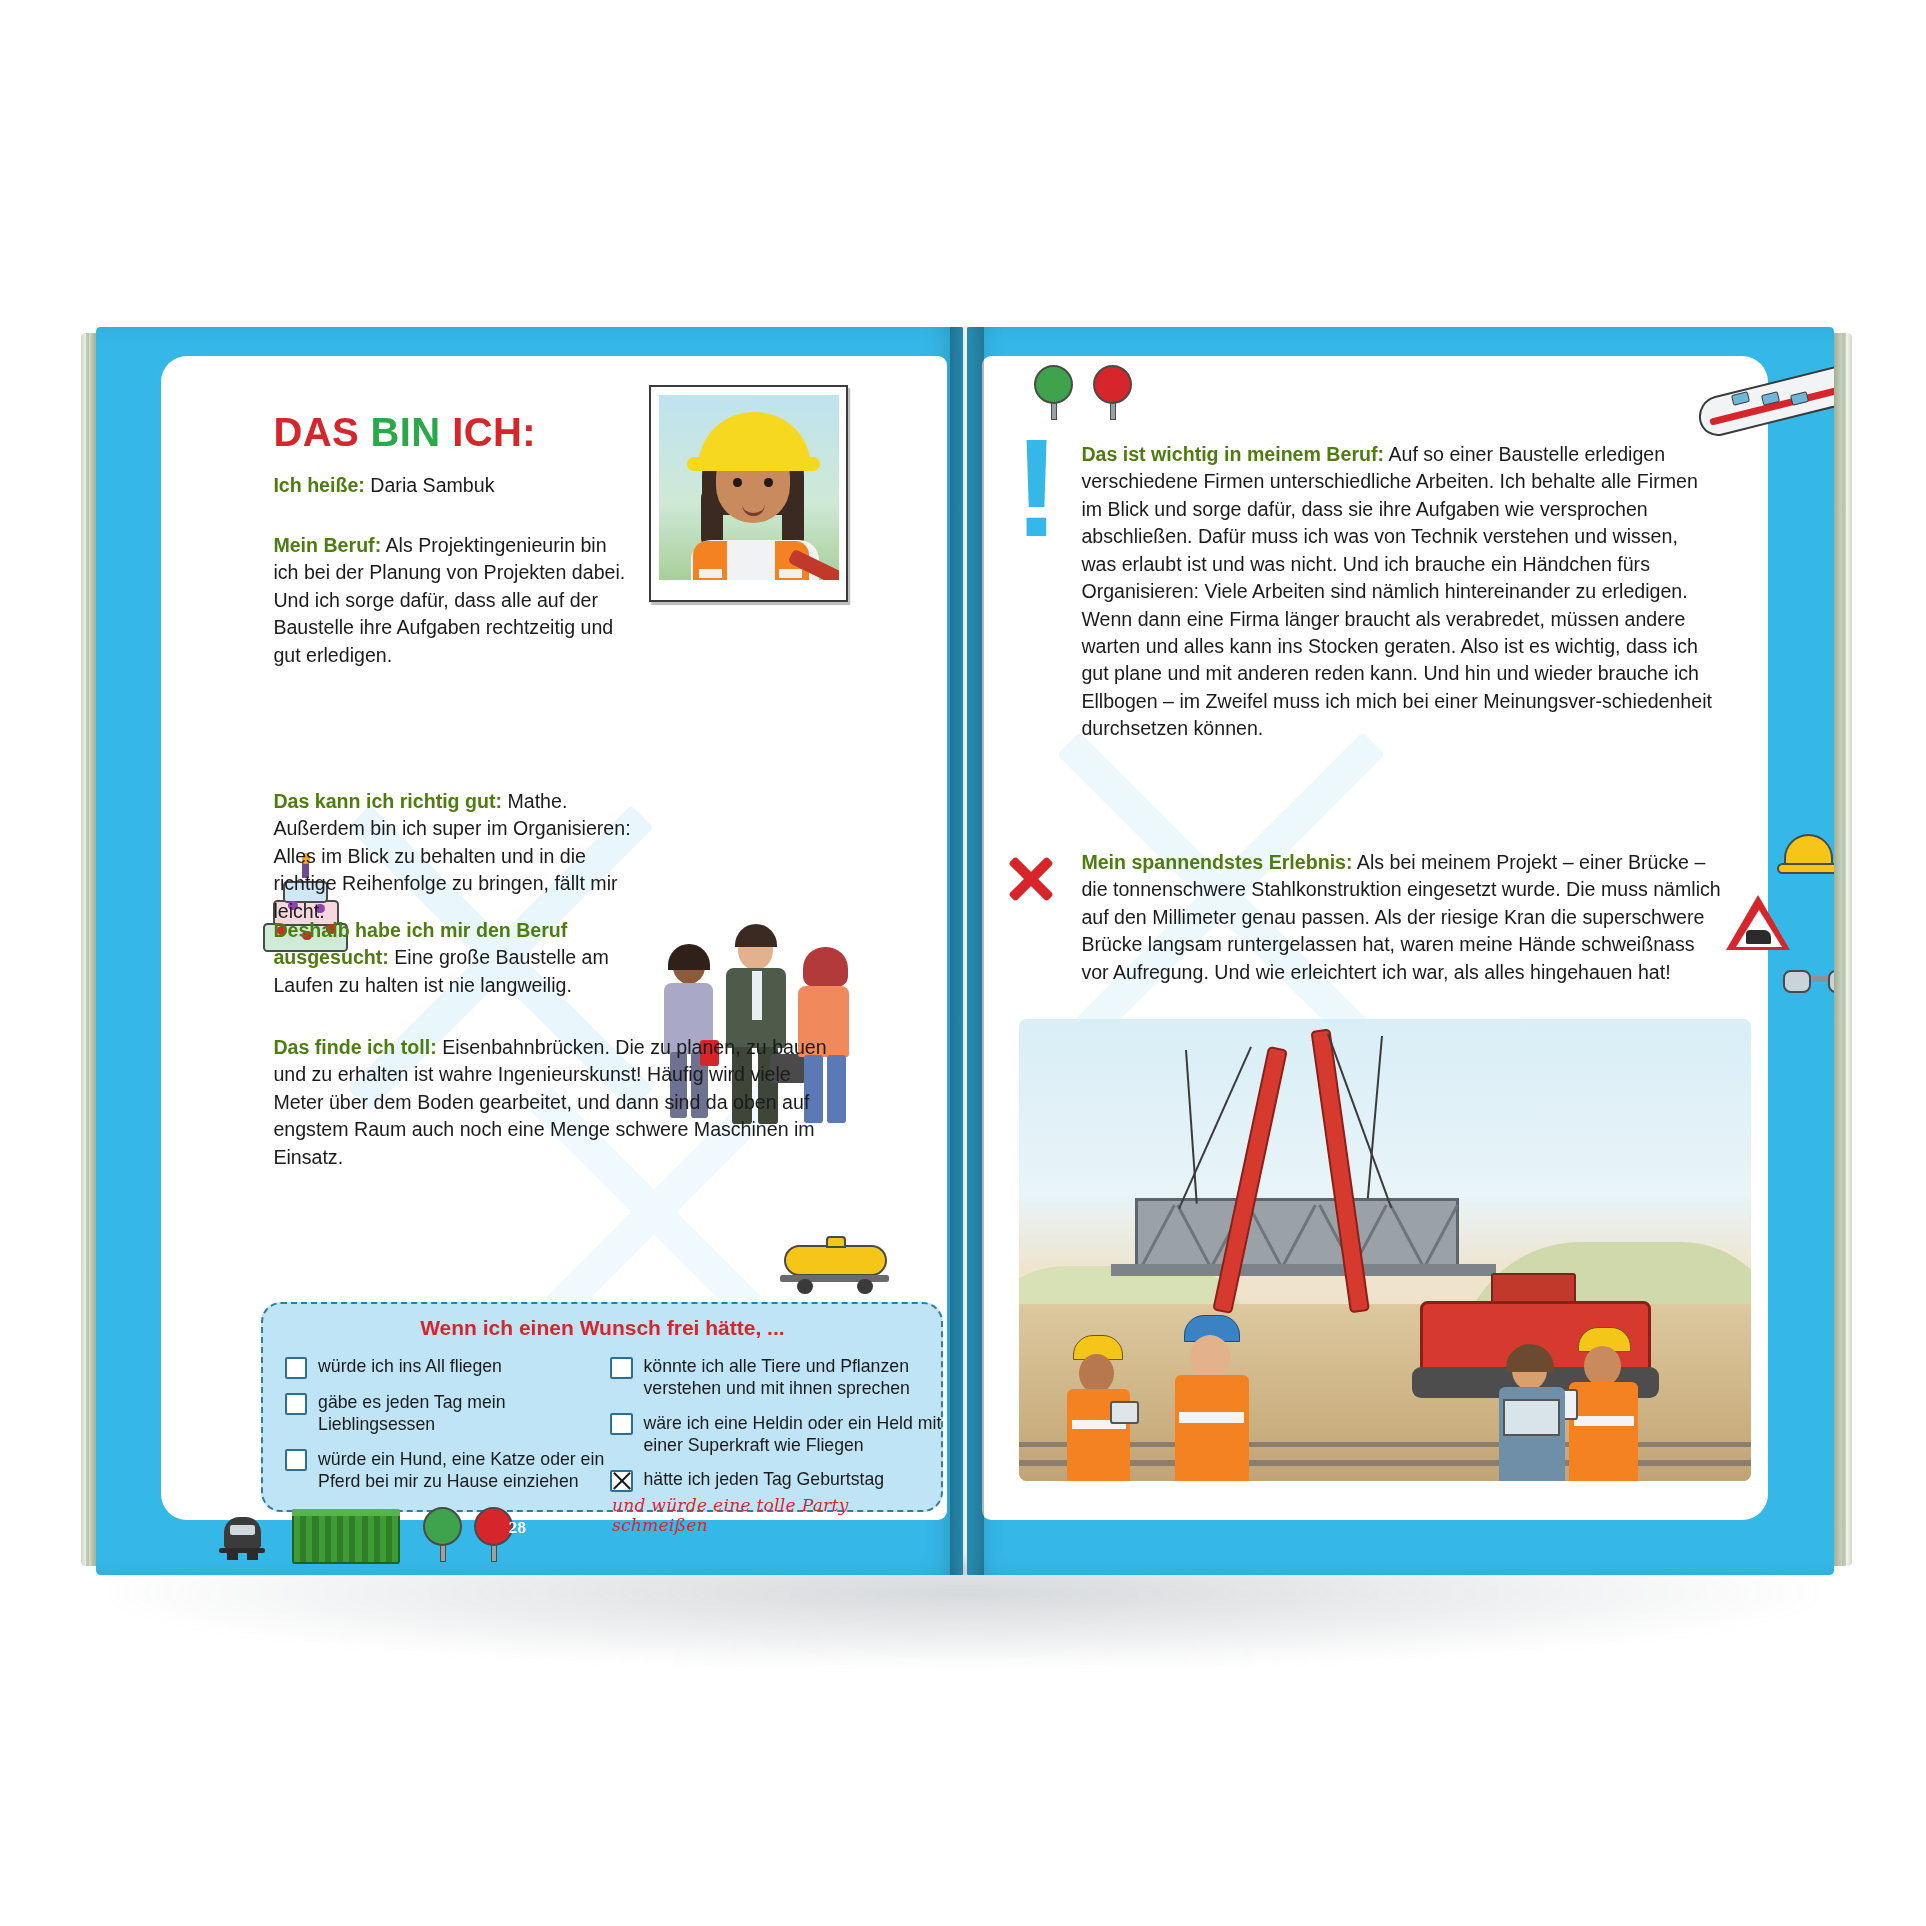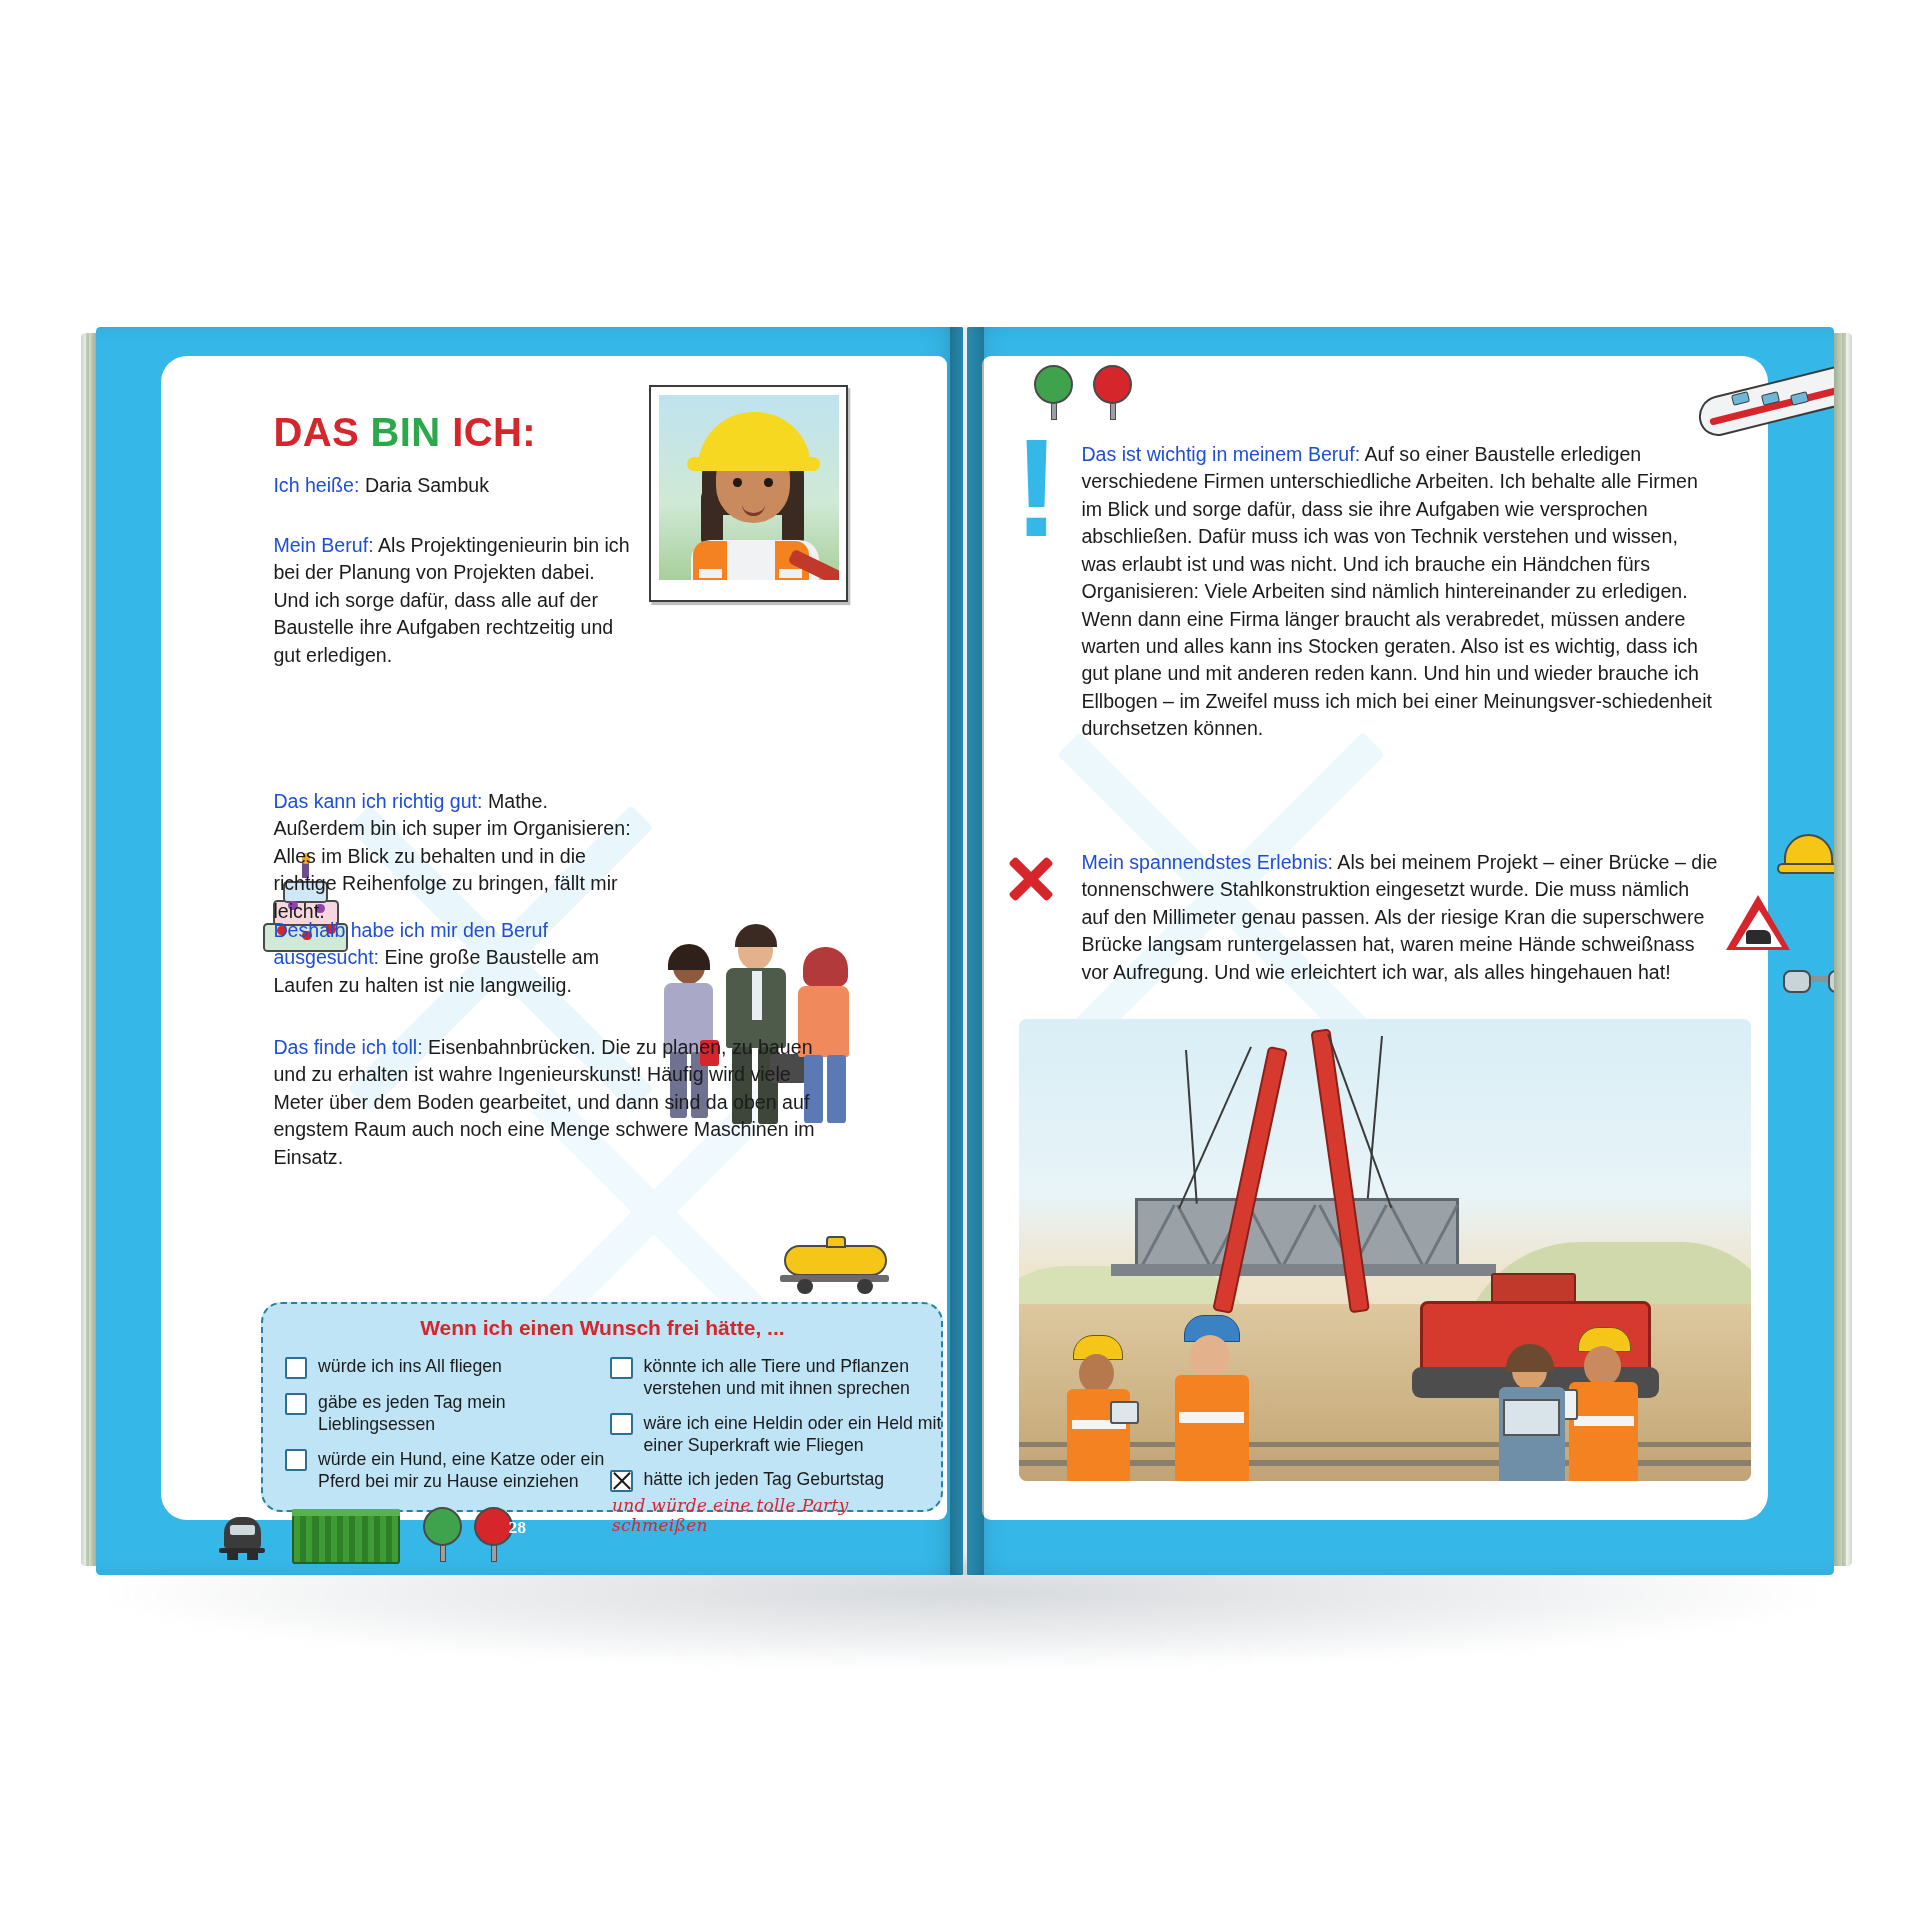--- a/index.html
+++ b/index.html
@@ -124,22 +124,22 @@
   .xmark span.b { transform: rotate(-45deg); }
 
   
   .content {
     position: absolute;
     color: #1b1b1b;
     font-size: 19.6px;
     line-height: 1.40;
   }
   .lead {
-    color: #1d4ed8;
-    font-weight: normal;
+    color: #4d7c0f;
+    font-weight: bold;
     margin-top: 40px;
   }
 
   .title {
     position: absolute;
     left: 112px;
     top: 54px;
     font-size: 40px;
     font-weight: bold;
     letter-spacing: 0.4px;

